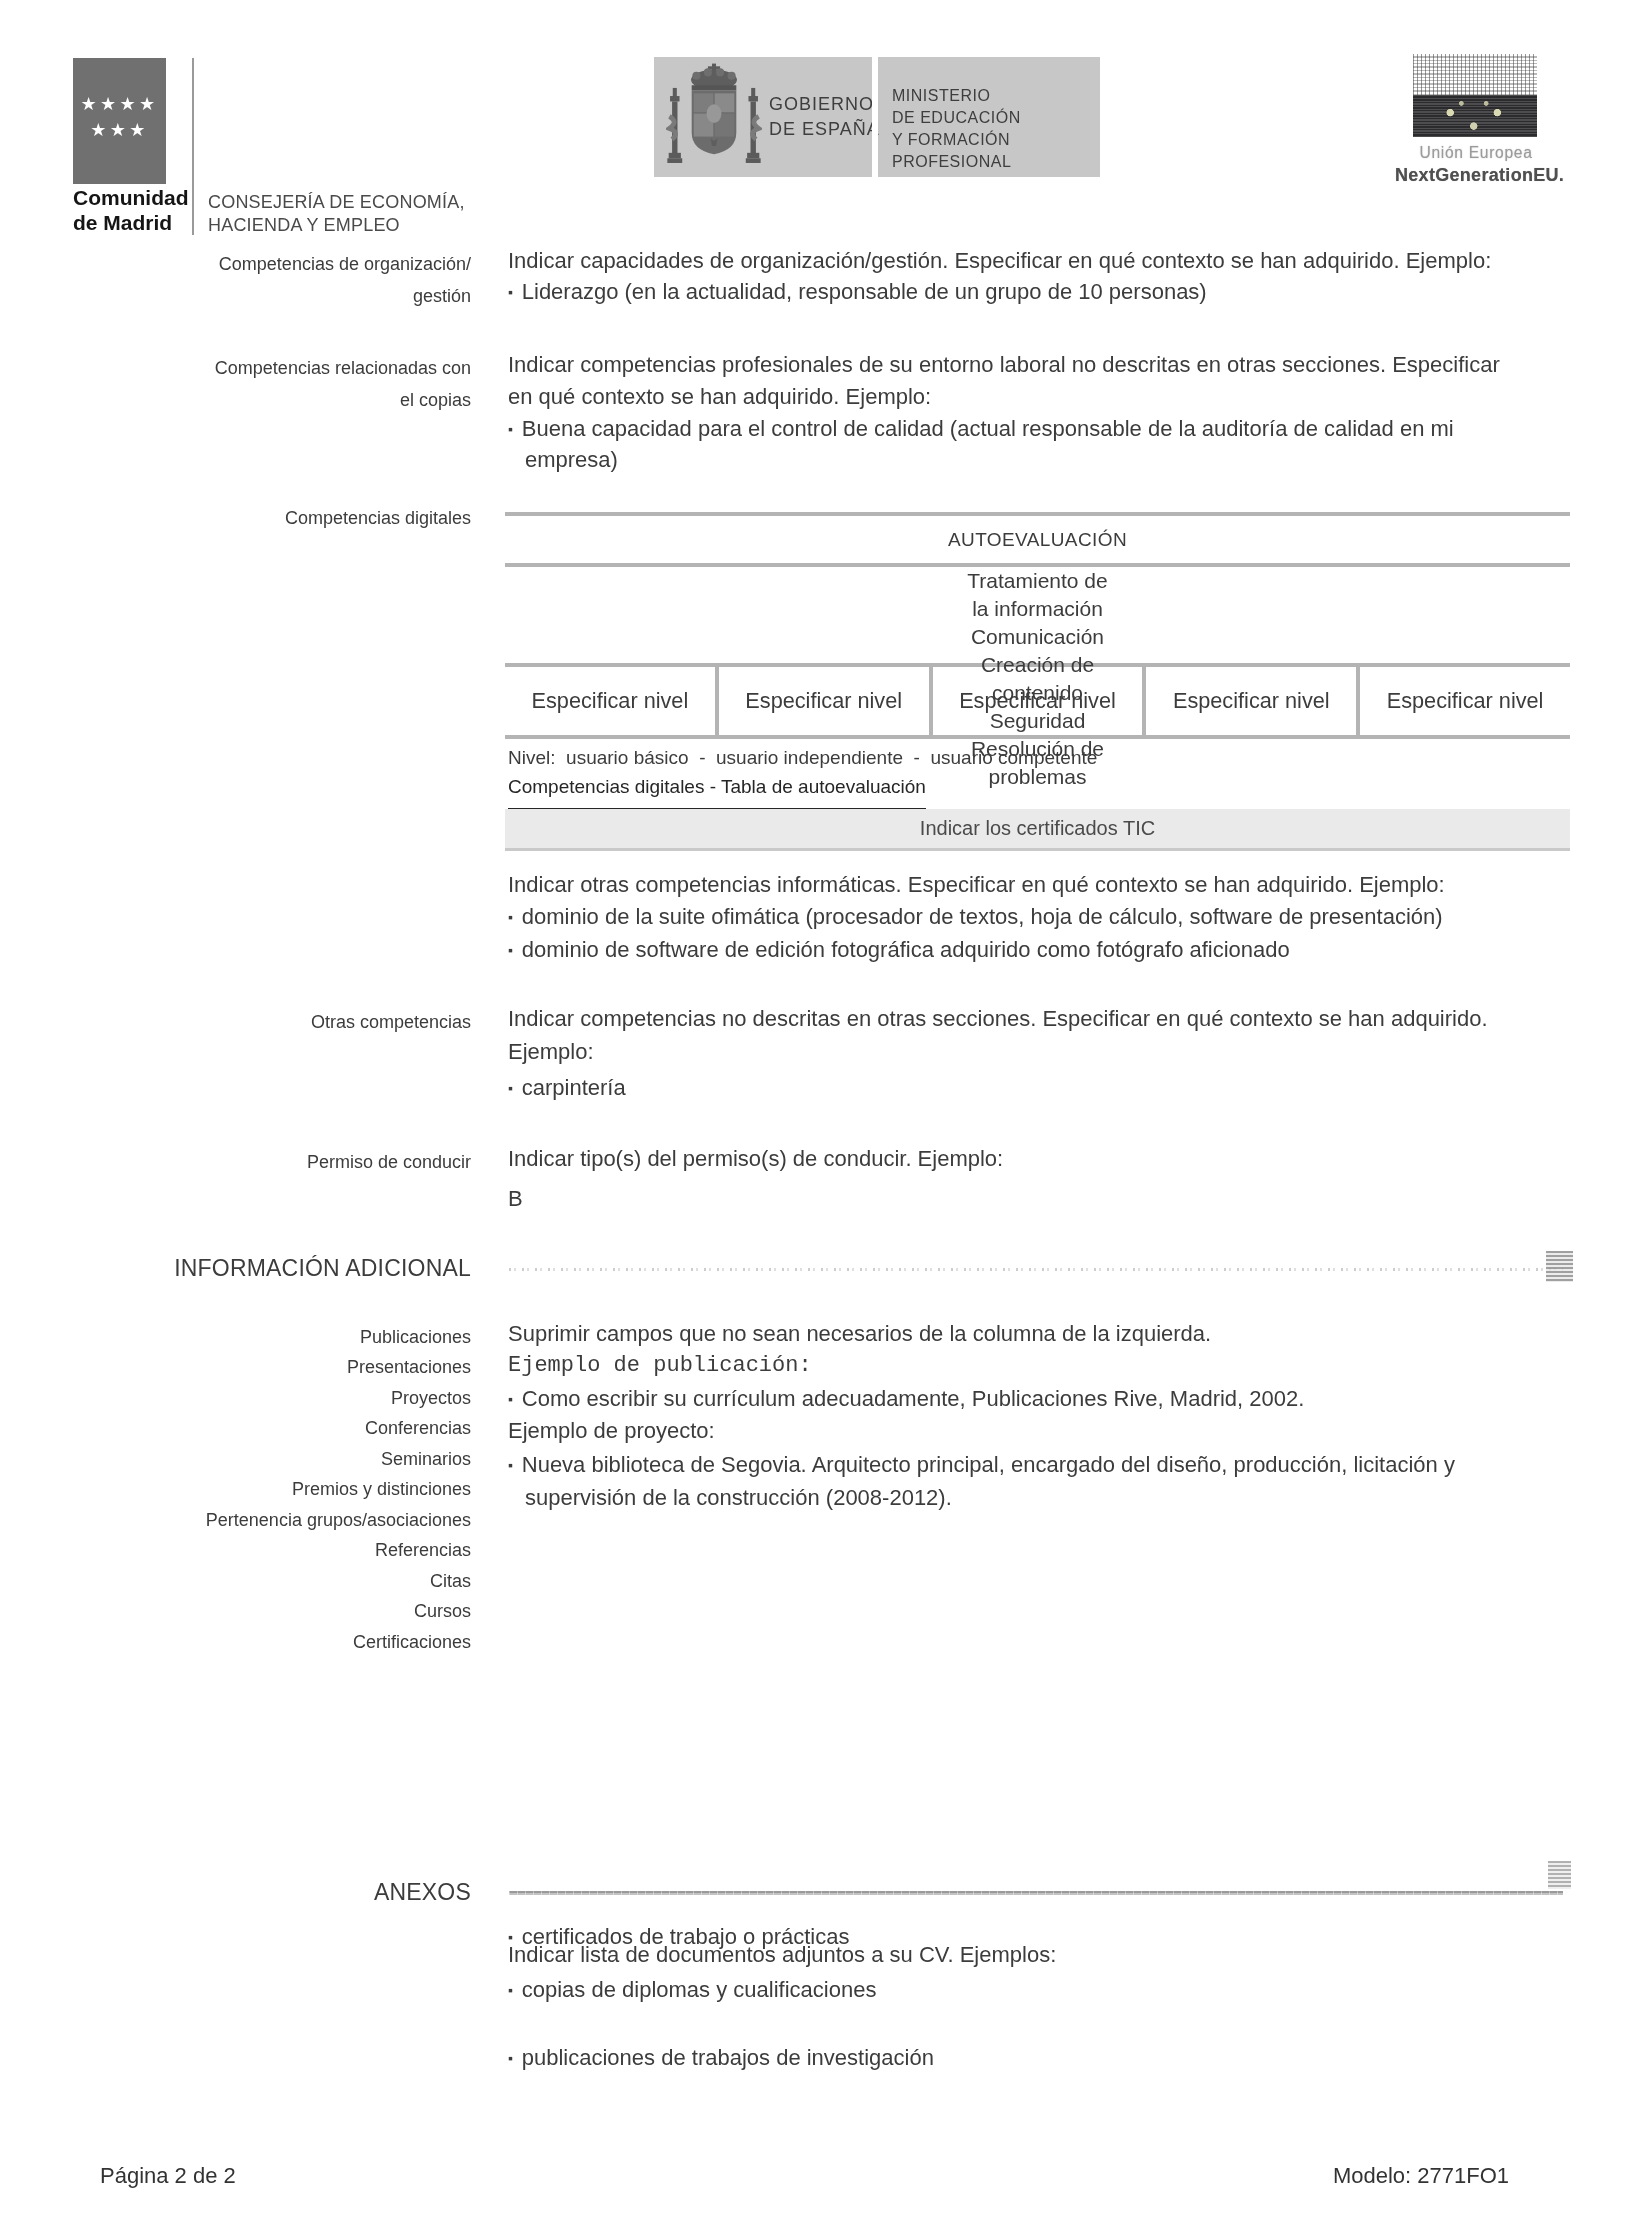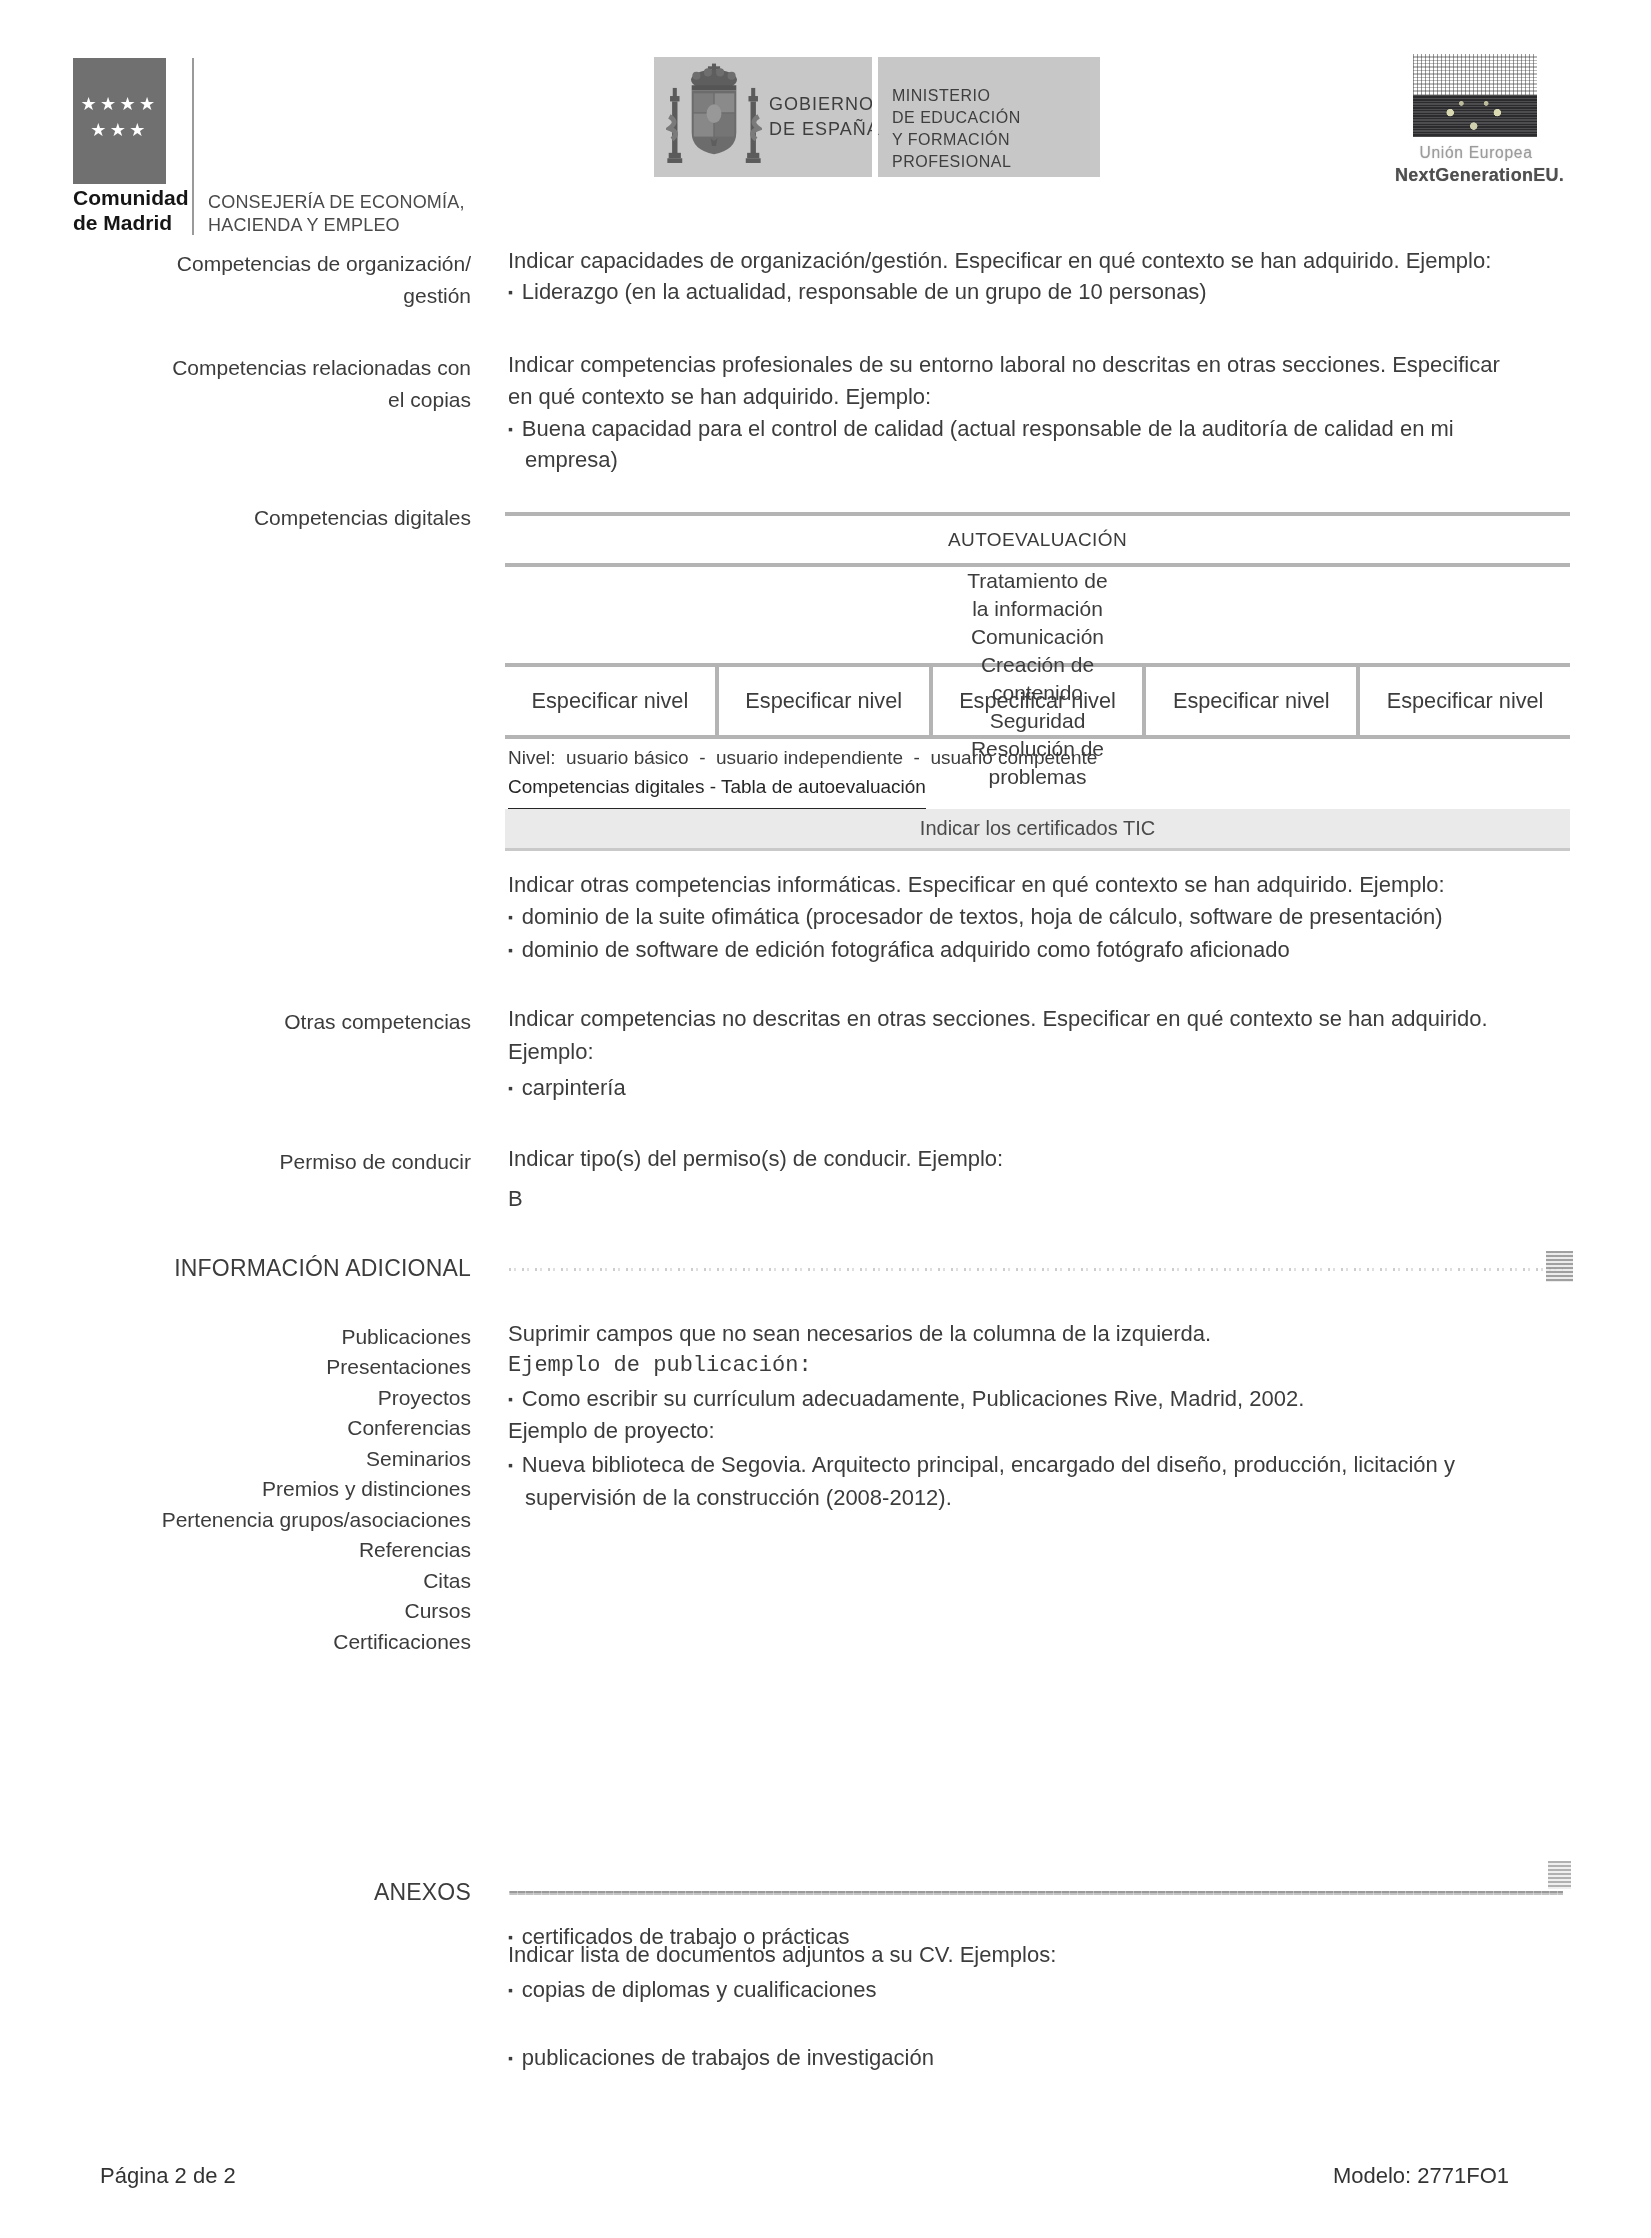--- a/index.html
+++ b/index.html
@@ -27,21 +27,21 @@
     background-image:
       radial-gradient(circle at 30% 42%, #d9d9b2 0 3.4px, transparent 4px),
       radial-gradient(circle at 68% 42%, #d9d9b2 0 3.4px, transparent 4px),
       radial-gradient(circle at 49% 74%, #cfcfae 0 3.4px, transparent 4px),
       radial-gradient(circle at 39% 20%, #bdbd9d 0 2px, transparent 2.7px),
       radial-gradient(circle at 59% 20%, #bdbd9d 0 2px, transparent 2.7px),
       repeating-linear-gradient(0deg, rgba(255,255,255,.16) 0 1.4px, transparent 1.4px 2.7px);}
   .eu-cap1{position:absolute;left:0;top:95px;width:162px;text-align:center;font-size:15.6px;color:#9b9b9b;letter-spacing:0.7px;text-shadow:0 0 1.4px #bbb;}
   .eu-cap2{position:absolute;left:0;top:116px;width:162px;text-align:center;font-size:18px;font-weight:bold;color:#4f4f4f;letter-spacing:0.3px;text-shadow:0 0 0.7px #8a8a8a;}
   
-  .lbl{position:absolute;left:68px;width:403px;text-align:right;font-size:21px;line-height:32px;color:#3c3c3c;}
+  .lbl{position:absolute;left:68px;width:403px;text-align:right;font-size:18px;line-height:32px;color:#3c3c3c;}
   .line{position:absolute;left:508px;font-size:22px;white-space:nowrap;color:#3c3c3c;}
   .cont{padding-left:17px;}
   .b{display:inline-block;font-size:14px;vertical-align:2px;margin-right:8.8px;color:#3c3c3c;}
   .sect-title{position:absolute;left:68px;width:403px;text-align:right;font-size:23px;color:#3c3c3c;letter-spacing:0.2px;}
   
   .dig-table{position:absolute;left:505px;top:512px;width:1065px;}
   .hline{height:4px;background:#b4b4b4;}
   .t-title{height:47px;display:flex;align-items:center;justify-content:center;font-size:19px;letter-spacing:0.4px;color:#3c3c3c;}
   .t-row{display:flex;}
   .t-heads{height:96px;flex-direction:column;}

